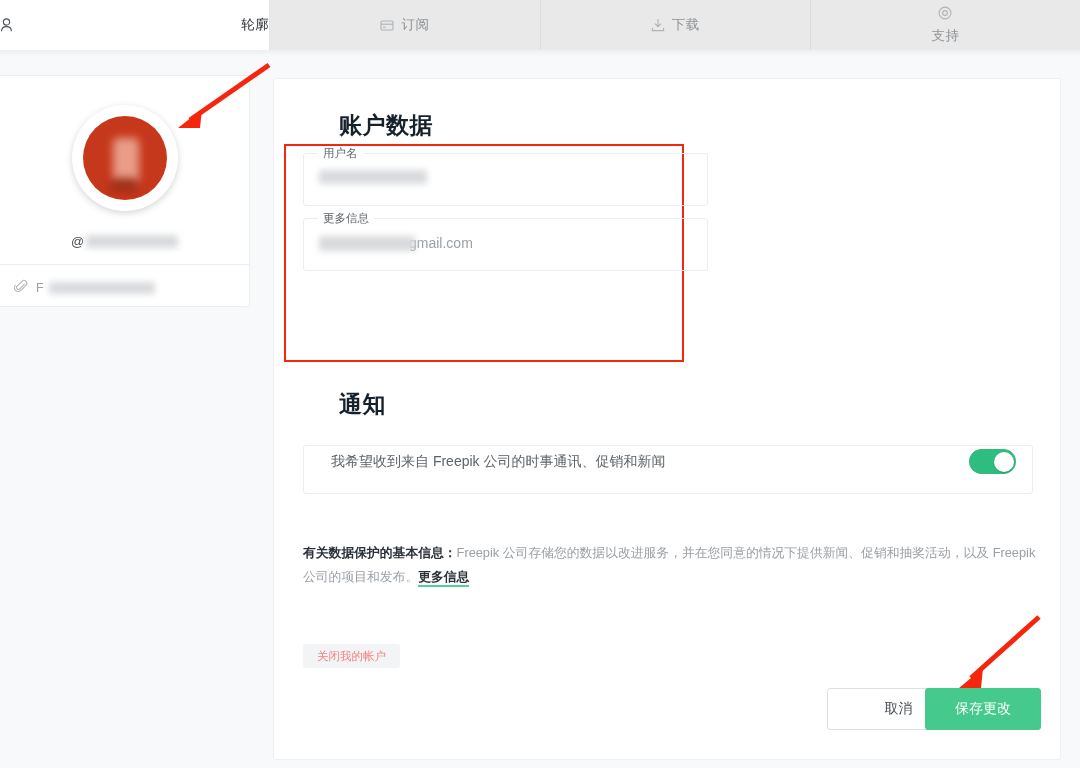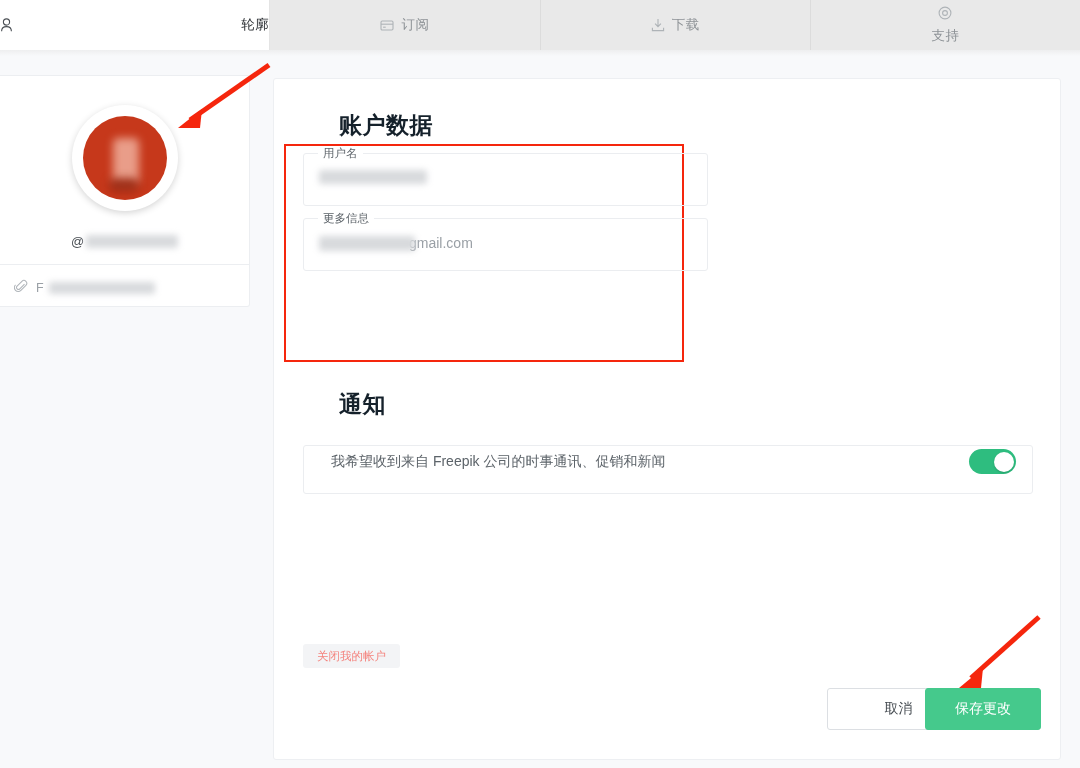--- a/index.html
+++ b/index.html
@@ -317,20 +317,23 @@
 
     <div class="h2 notify">通知</div>
 
     <div class="notif-box">
       <span class="notif-text">我希望收到来自 Freepik 公司的时事通讯、促销和新闻</span>
       <span class="toggle">
         <span class="knob"></span>
       </span>
     </div>
 
+    <div class="disclaimer">
+      <b>有关数据保护的基本信息：</b><span>Freepik 公司存储您的数据以改进服务，并在您同意的情况下提供新闻、促销和抽奖活动，以及 Freepik 公司的项目和发布。</span><span class="more-info">更多信息</span>
+    </div>
 
     <div class="close-acct">关闭我的帐户</div>
 
     <div class="btn btn-cancel">取消</div>
     <div class="btn btn-save">保存更改</div>
   </div>
 
   <svg class="arrow-svg arrow-top" width="110" height="110" viewBox="0 0 110 110">
     <path d="M101 7 L22 62" stroke="#f5260d" stroke-width="5" fill="none"></path>
     <path d="M10 70 L34 51 L32 70 Z" fill="#f5260d"></path>

